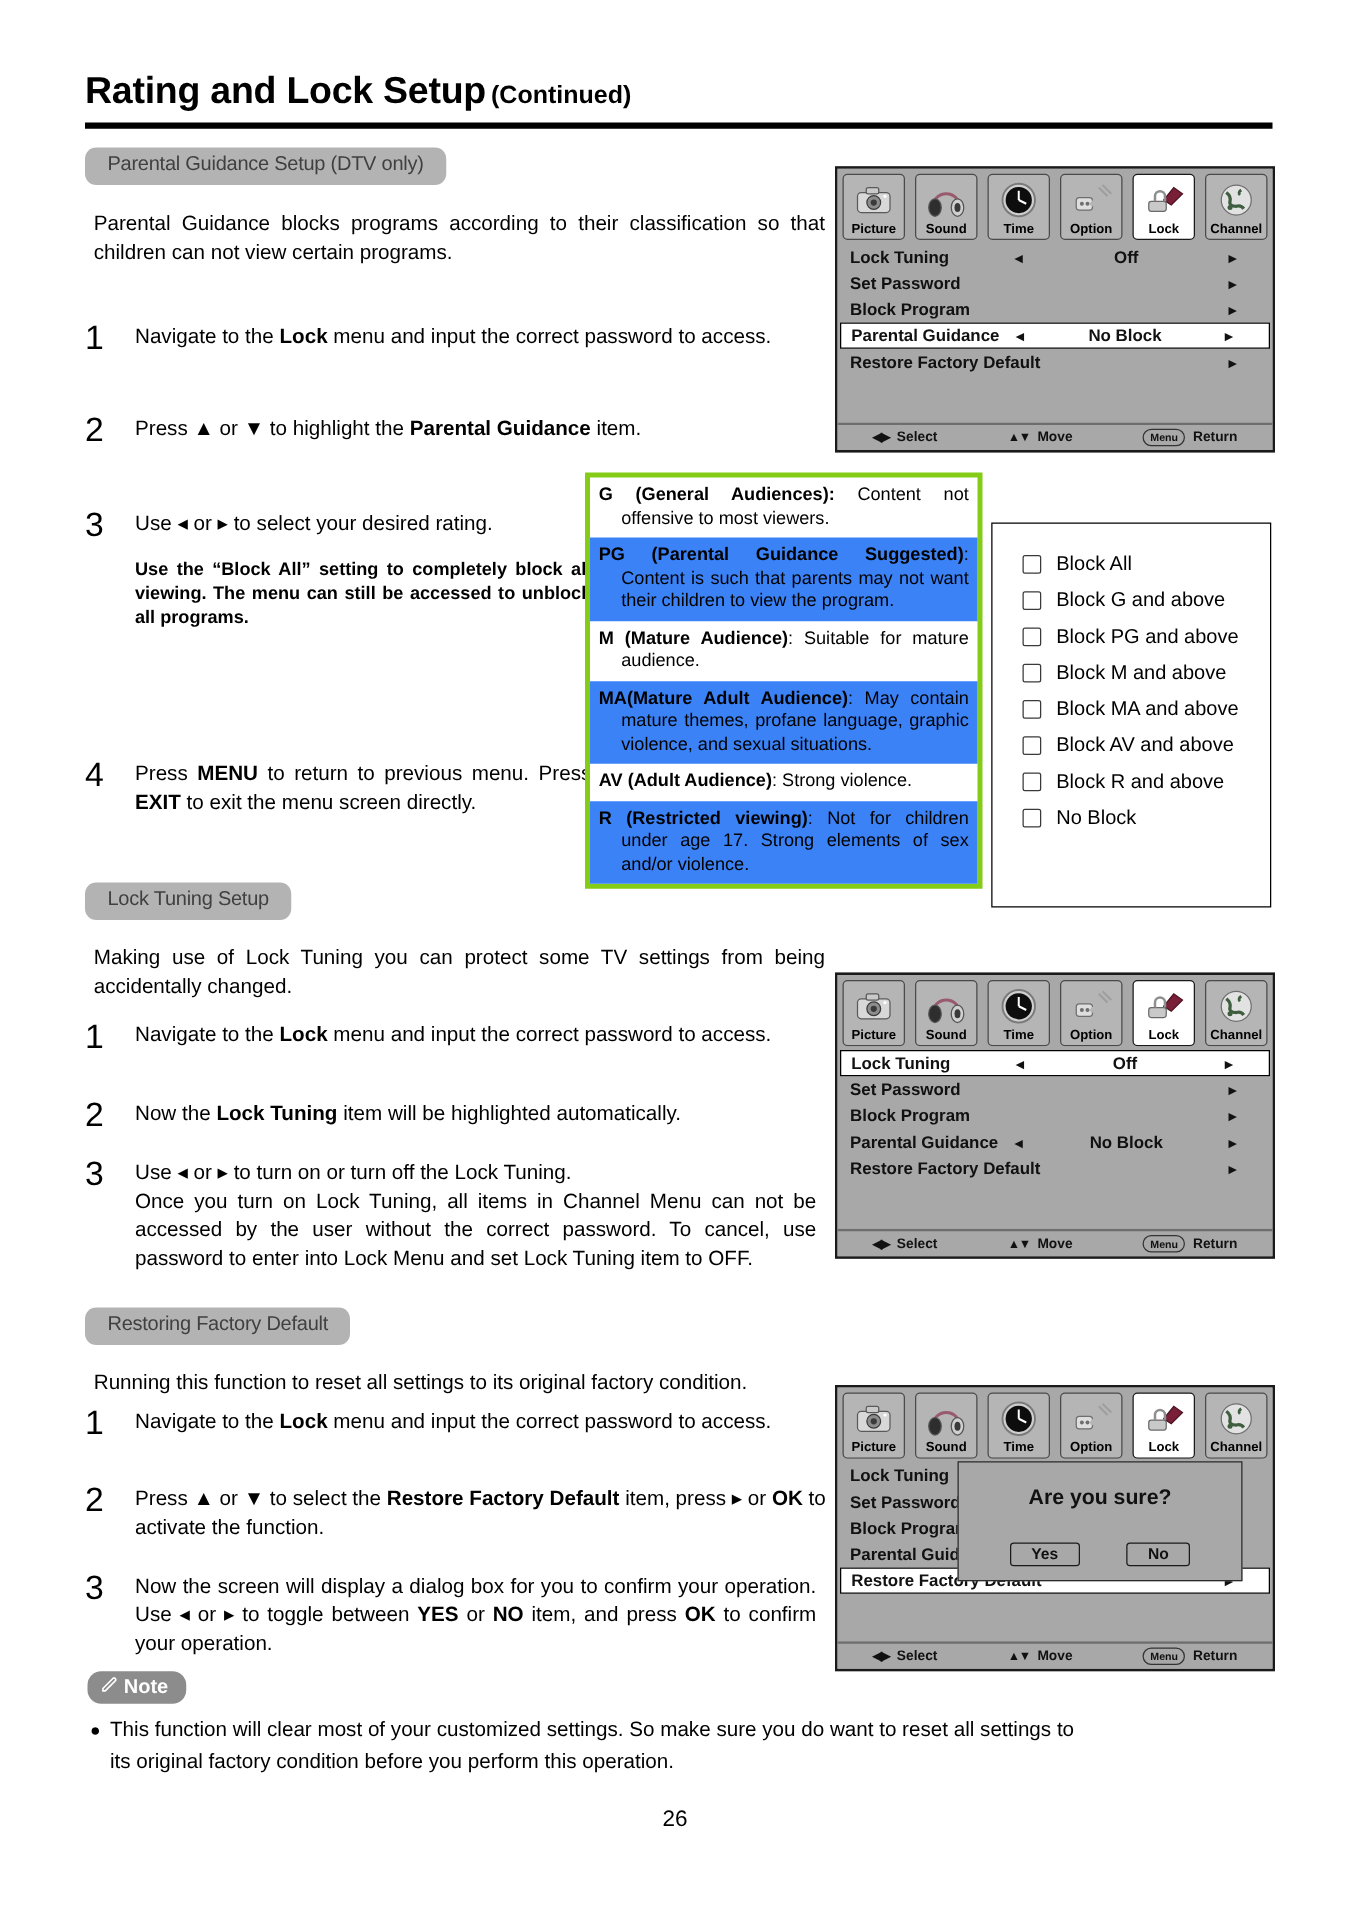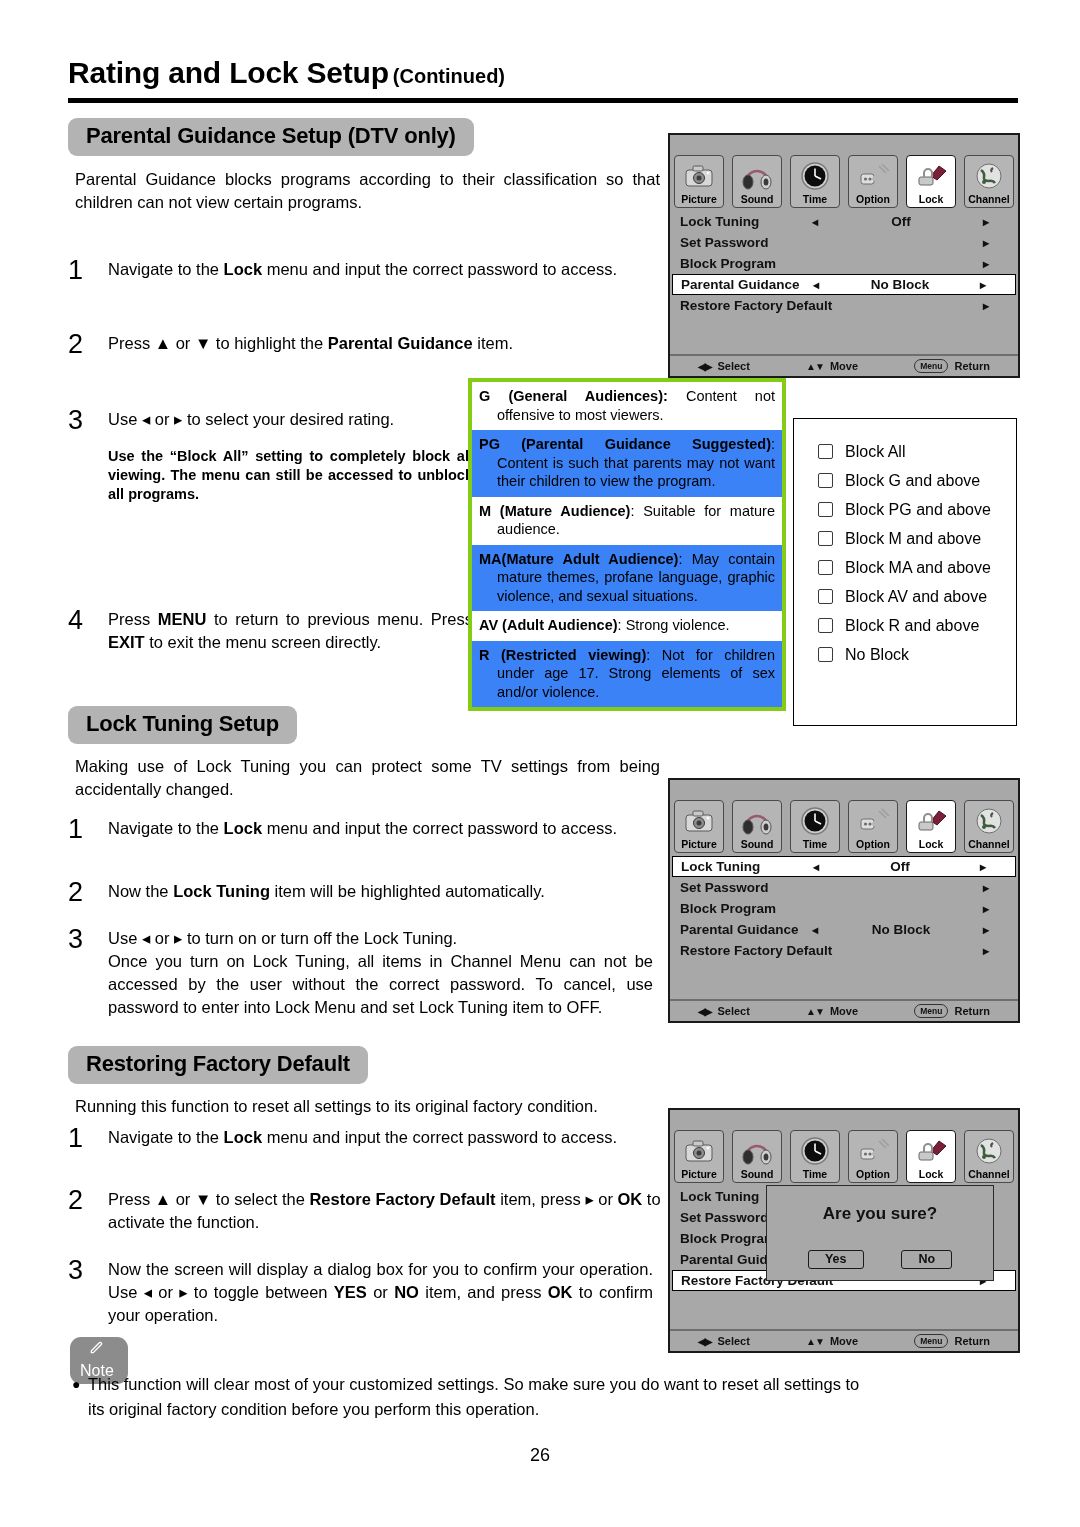--- a/index.html
+++ b/index.html
@@ -39,23 +39,23 @@
     width: 950px; height: 5px;
     background: #000;
   }
 
   
   .pill {
     display: inline-block;
     background: #b3b3b3;
     border-radius: 9px;
     padding: 5px 18px 7px 18px;
-    font-size: 22px;
-    font-weight: bold;
-    color: #000000;
+    font-size: 16px;
+    font-weight: normal;
+    color: #404040;
     letter-spacing: -0.2px;
   }
 
   .sec-pg   { position: absolute; left: 68px; top: 118px; }
   .sec-lt   { position: absolute; left: 68px; top: 706px; }
   .sec-rfd  { position: absolute; left: 68px; top: 1046px; }
 
   
   .para {
     position: absolute;
@@ -125,25 +125,24 @@
 
   
   .note-badge {
     position: absolute;
     left: 70px; top: 1337px;
     background: #8c8c8c;
     color: #fff;
     border-radius: 11px;
     padding: 3px 14px 4px 10px;
     font-size: 16px;
-    font-weight: normal;
+    font-weight: bold;
     display: flex;
     align-items: center;
     gap: 4px;
-    flex-direction: column;
   }
   .note-badge .pen-icon { display: inline-block; line-height: 1; }
   .note-body {
     position: absolute;
     left: 72px; top: 1372px; width: 790px;
     font-size: 16.5px;
     line-height: 25px;
   }
   .note-body .bullet { position: absolute; left: 0; top: 0; font-size: 14px; }
   .note-body .nb-txt { display: block; padding-left: 16px; }
@@ -205,21 +204,21 @@
     border: 2px solid #1a1a1a;
     background: #a8a8a8;
     font-family: "Liberation Sans", sans-serif;
   }
   .osd-1 { left: 668px; top: 133px; }
   .osd-2 { left: 668px; top: 778px; }
   .osd-3 { left: 668px; top: 1108px; }
 
   .osd-tabs {
     display: flex;
-    padding: 20px 4px 0 4px;
+    padding: 4px 4px 0 4px;
     gap: 8px;
     background: #a8a8a8;
   }
   .osd-tab {
     flex: 1;
     border: 1.5px solid #4a4a4a;
     border-radius: 4px;
     background: #b5b5b5;
     text-align: center;
     padding: 3px 0 2px 0;

